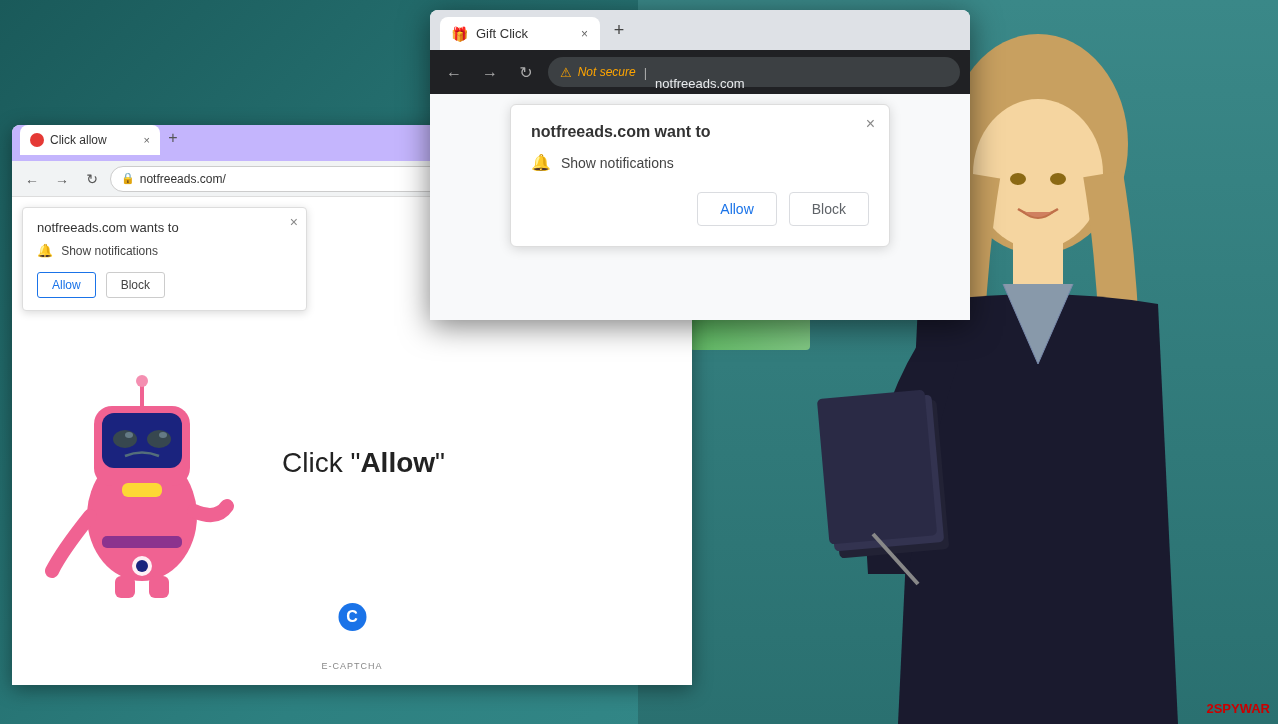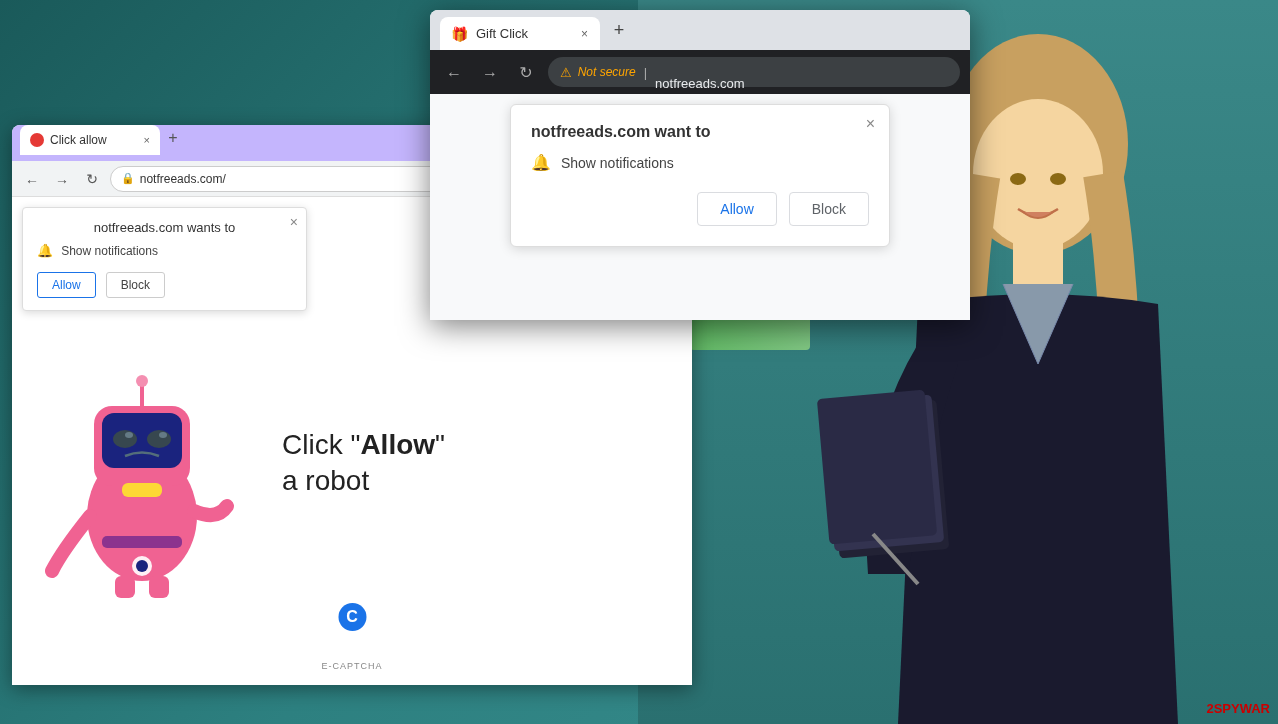--- a/index.html
+++ b/index.html
@@ -160,21 +160,20 @@
       top: 6px;
       right: 8px;
       font-size: 14px;
       color: #888;
       cursor: pointer;
     }
     .notif-popup-small .title {
       font-size: 13px;
       color: #333;
       margin-bottom: 8px;
-      text-align: center;
     }
     .notif-popup-small .notif-row {
       display: flex;
       align-items: center;
       gap: 8px;
       font-size: 12px;
       color: #444;
       margin-bottom: 14px;
     }
     .notif-popup-small .bell-icon {
@@ -540,21 +539,20 @@
 
           <path d="M162 190 Q185 200 195 185" stroke="#f06292" stroke-width="14" fill="none" stroke-linecap="round"></path>
 
           <rect x="83" y="255" width="20" height="22" rx="6" fill="#f06292"></rect>
           <rect x="117" y="255" width="20" height="22" rx="6" fill="#f06292"></rect>
         </svg>
       </div>
 
       <div class="captcha-text-area">
         <div>Click "<strong>Allow</strong>"</div>
-        <div>a robot</div>
       </div>
     </div>
 
     <div class="ecaptcha-logo">
       <div class="ecaptcha-c">C</div>
       <span class="ecaptcha-label">E-CAPTCHA</span>
     </div>
   </div>
 </div>
 

